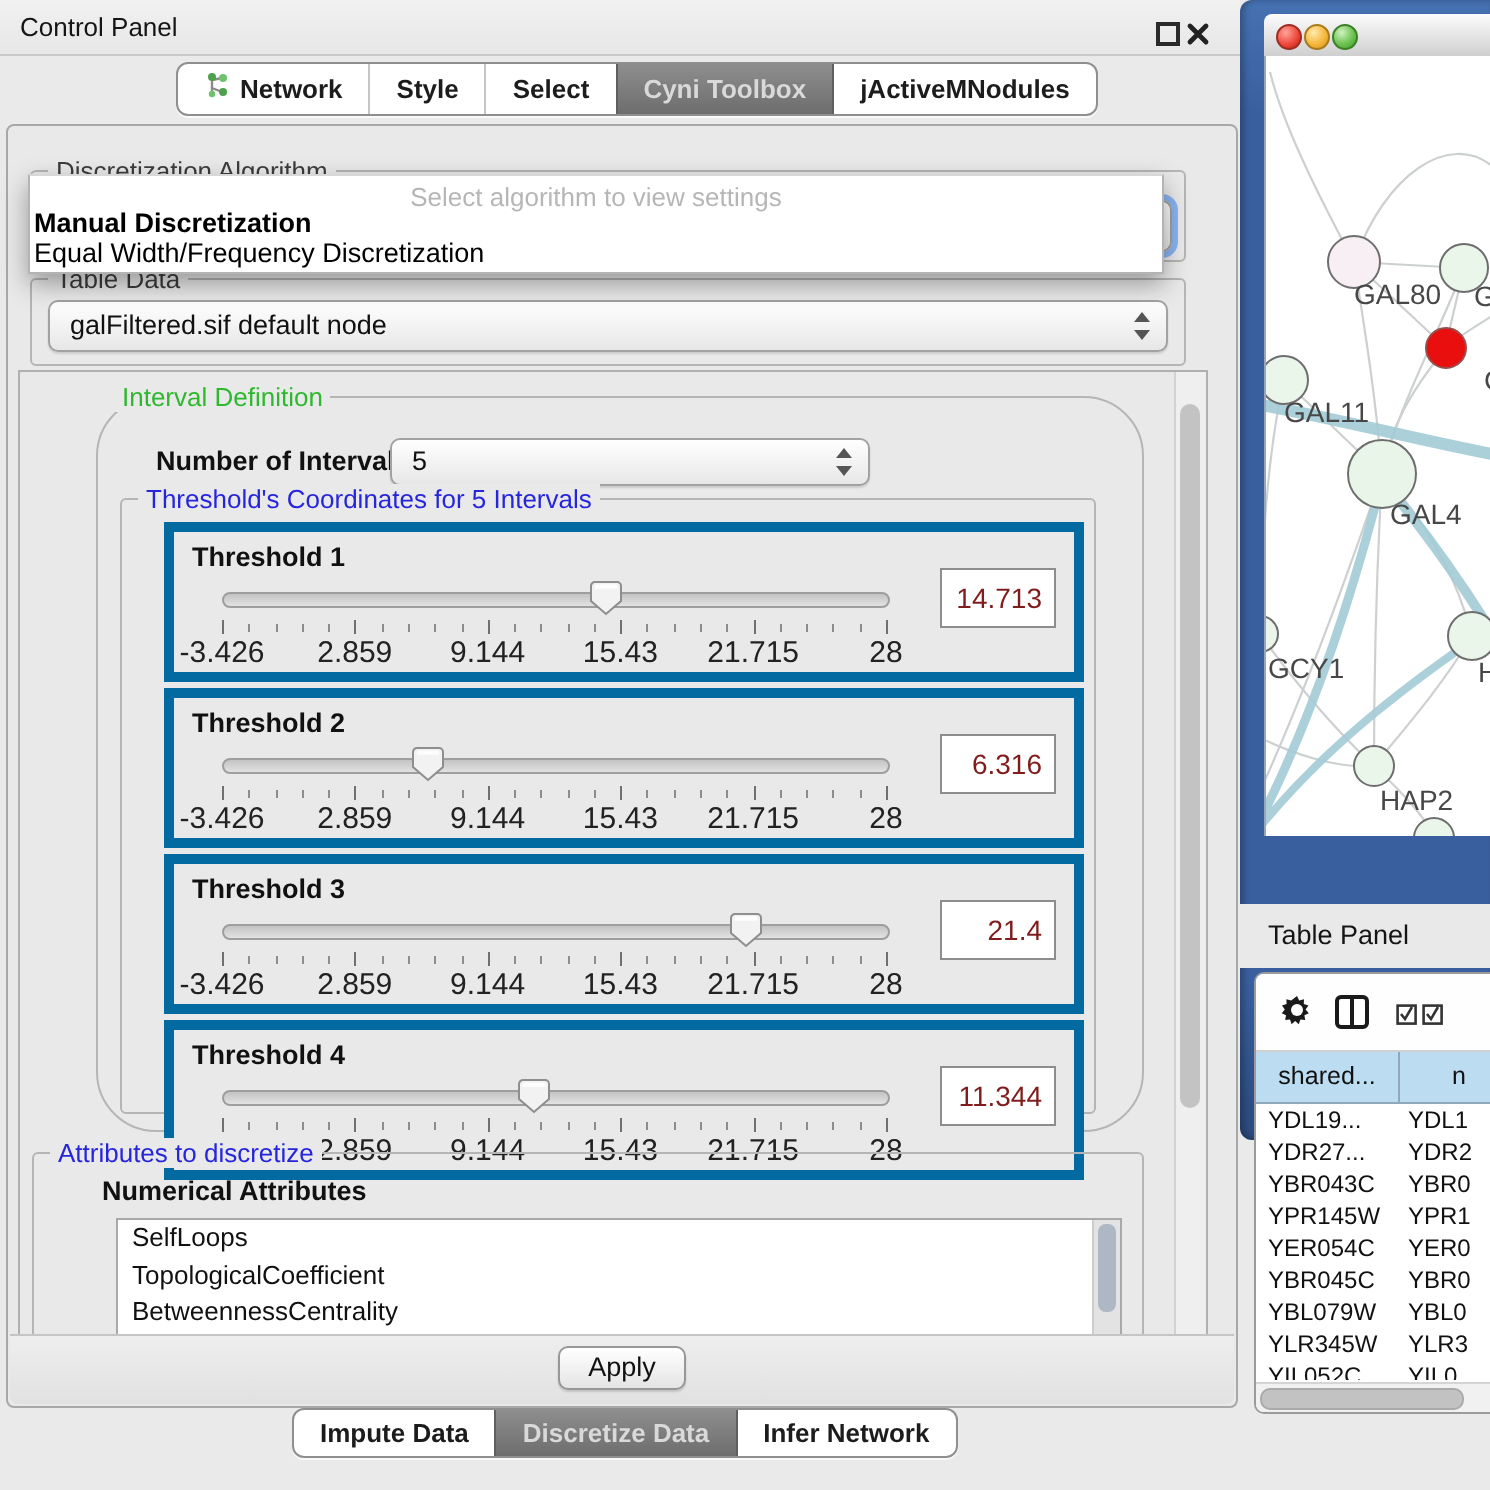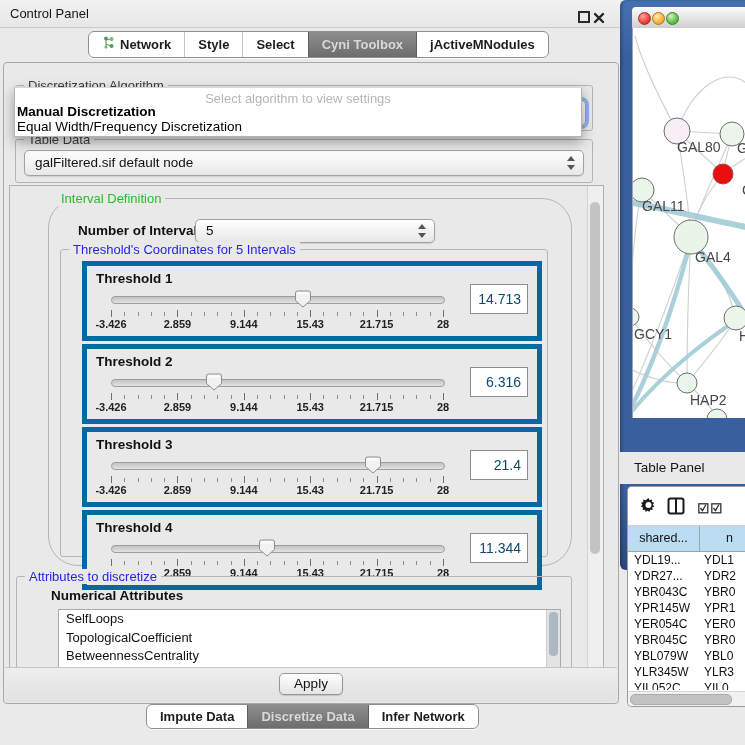--- a/index.html
+++ b/index.html
@@ -67,24 +67,24 @@
     background:#e9e9e9;margin-left:16px;}
   .th-label{position:absolute;left:9px;top:5px;font-size:13.5px;font-weight:bold;color:#111;}
   .slider{position:absolute;left:24px;top:24px;width:332px;height:40px;}
   .track{position:absolute;left:0;top:6px;width:100%;height:6px;border:1px solid #9e9e9e;
     border-radius:4px;background:linear-gradient(#c3c3c3,#e2e2e2);}
   .thumb-svg{position:absolute;top:0;width:16px;height:18px;}
   .ticks{position:absolute;left:0;top:20px;width:100%;height:7px;}
   .tick{position:absolute;top:2px;width:1px;height:4px;background:#8d8d8d;}
   .tick.major{top:0;height:7px;background:#6f6f6f;}
   .scale{position:absolute;left:0;top:28px;width:100%;height:12px;}
-  .scale-label{position:absolute;transform:translateX(-50%);font-size:11px;
-    font-weight:bold;color:#222;white-space:nowrap;}
+  .scale-label{position:absolute;transform:translateX(-50%);font-size:15px;
+    font-weight:normal;color:#222;white-space:nowrap;}
   .th-value{position:absolute;right:9px;top:18px;width:50px;height:28px;background:#fff;
-    border:1px solid #8d8d8d;font-size:14px;color:#0c4a6e;text-align:right;
+    border:1px solid #8d8d8d;font-size:14px;color:#7f1d1d;text-align:right;
     line-height:28px;padding-right:6px;}
   
   .attr-subtitle{position:absolute;left:34px;top:11px;font-size:13.5px;font-weight:bold;color:#111;}
   .attr-list{position:absolute;left:41px;top:32px;width:501px;height:90px;background:#fff;
     border:1px solid #a9a9a9;overflow:hidden;}
   .attr-item{font-size:13px;color:#111;line-height:18.5px;padding-left:7px;}
   .list-vscroll{position:absolute;right:0;top:0;bottom:0;width:13px;background:#e3e3e3;
     border-left:1px solid #cdcdcd;}
   .list-vscroll .thumb{position:absolute;left:2px;top:2px;width:9px;height:44px;
     border-radius:4px;background:#aeb7c4;}

